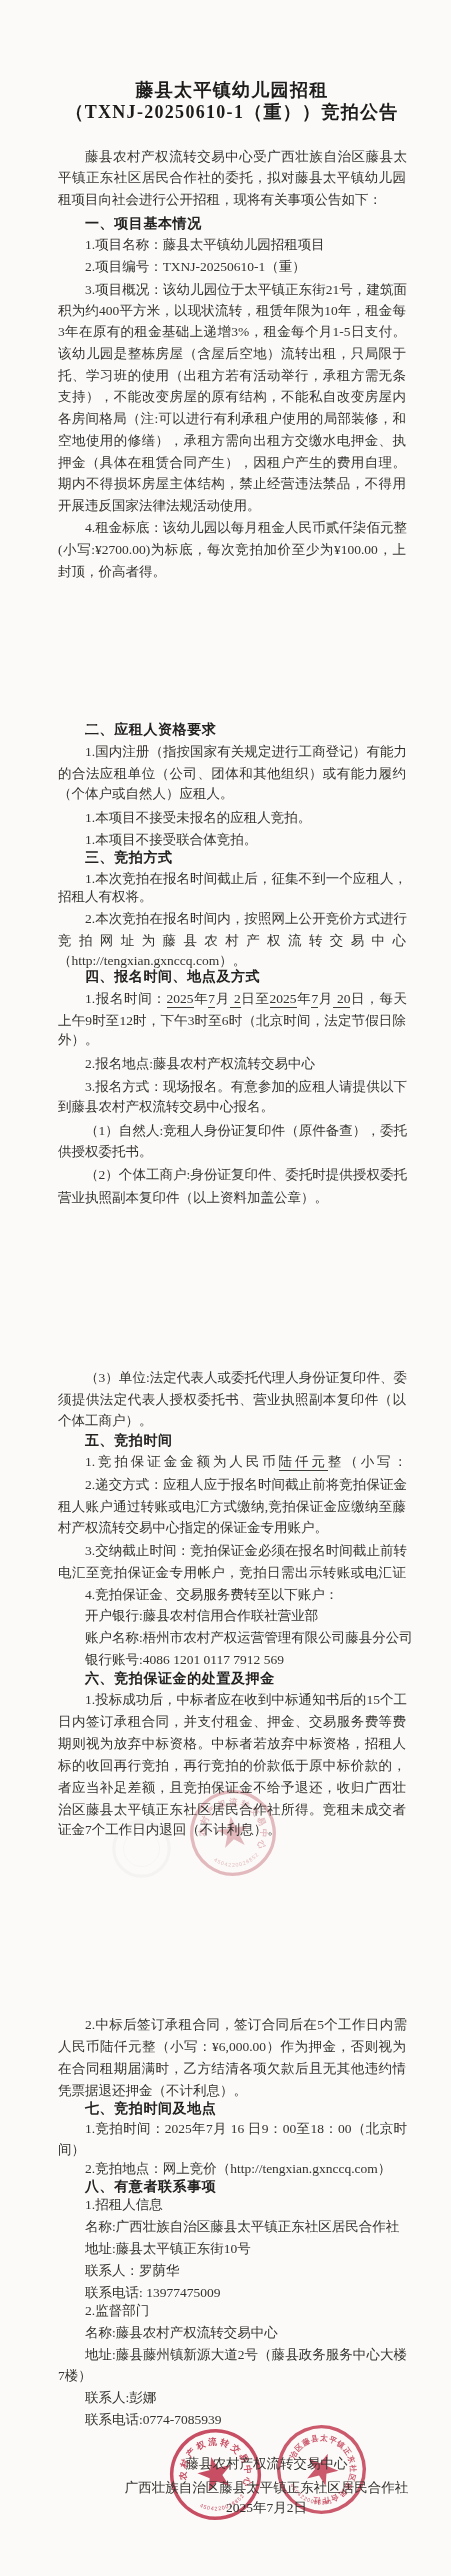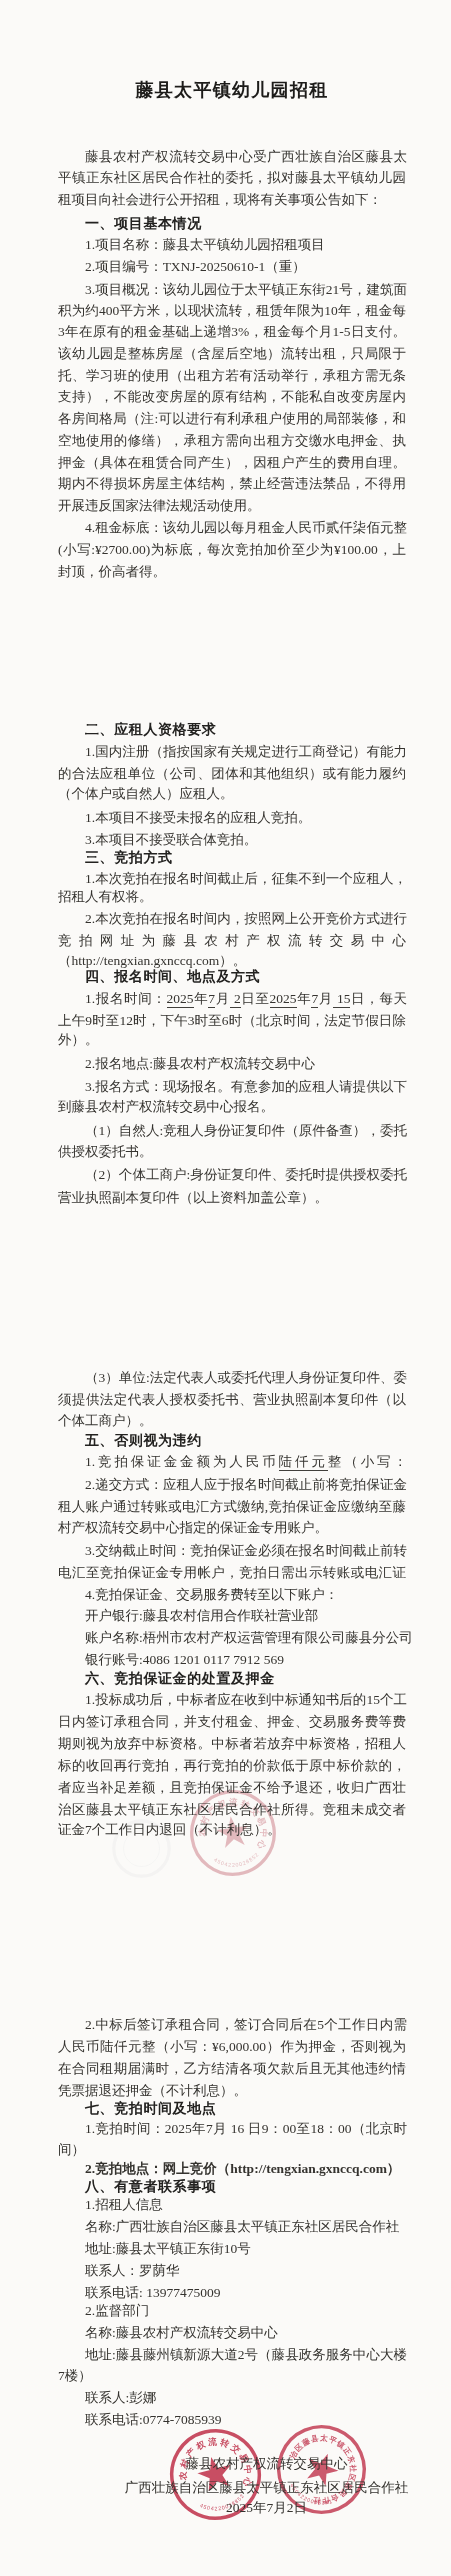--- a/index.html
+++ b/index.html
@@ -54,20 +54,21 @@
   .text-layer{position:absolute;left:0;top:9px;width:100%;height:100%;z-index:2;}
   .seal-below{z-index:1;}
   .seal-above{z-index:3;}
 </style>
 </head>
 <body>
 
 <div class="page">
   <div class="text-layer">
     <div class="title-line" style="top:70px">藤县太平镇幼儿园招租</div>
+    <div class="title-line" style="top:92px">（TXNJ-20250610-1（重））竞拍公告</div>
     <div id="doc-lines">
         <div class="line p j" style="top: 137px;"><span>藤县农村产权流转交易中心受广西壮族自治区藤县太</span></div>
         <div class="line c j" style="top: 158px;"><span>平镇正东社区居民合作社的委托，拟对藤县太平镇幼儿园招</span></div>
         <div class="line c" style="top: 180px;"><span>租项目向社会进行公开招租，现将有关事项公告如下：</span></div>
         <div class="line h" style="top: 203px;"><span>一、项目基本情况</span></div>
         <div class="line p" style="top: 225px;"><span>1.项目名称：藤县太平镇幼儿园招租项目</span></div>
         <div class="line p" style="top: 247px;"><span>2.项目编号：TXNJ-20250610-1（重）</span></div>
         <div class="line p j" style="top: 270px;"><span>3.项目概况：该幼儿园位于太平镇正东街21号，建筑面</span></div>
         <div class="line c j" style="top: 291px;"><span>积为约400平方米，以现状流转，租赁年限为10年，租金每</span></div>
         <div class="line c j" style="top: 312px;"><span>3年在原有的租金基础上递增3%，租金每个月1-5日支付。</span></div>
@@ -80,42 +81,42 @@
         <div class="line c j" style="top: 464px;"><span>期内不得损坏房屋主体结构，禁止经营违法禁品，不得用于</span></div>
         <div class="line c" style="top: 486px;"><span>开展违反国家法律法规活动使用。</span></div>
         <div class="line p j" style="top: 508px;"><span>4.租金标底：该幼儿园以每月租金人民币贰仟柒佰元整</span></div>
         <div class="line c j" style="top: 530px;"><span>(小写:¥2700.00)为标底，每次竞拍加价至少为¥100.00，上不</span></div>
         <div class="line c" style="top: 552px;"><span>封顶，价高者得。</span></div>
         <div class="line h" style="top: 709px;"><span>二、应租人资格要求</span></div>
         <div class="line p j" style="top: 732px;"><span>1.国内注册（指按国家有关规定进行工商登记）有能力履约</span></div>
         <div class="line c j" style="top: 754px;"><span>的合法应租单位（公司、团体和其他组织）或有能力履约的个体</span></div>
         <div class="line c" style="top: 774px;"><span>（个体户或自然人）应租人。</span></div>
         <div class="line p" style="top: 798px;"><span>1.本项目不接受未报名的应租人竞拍。</span></div>
-        <div class="line p" style="top: 820px;"><span>3.本项目不接受联合体竞拍。</span></div>
+        <div class="line p" style="top: 820px;"><span>1.本项目不接受联合体竞拍。</span></div>
         <div class="line h" style="top: 837px;"><span>三、竞拍方式</span></div>
         <div class="line p j" style="top: 859px;"><span>1.本次竞拍在报名时间截止后，征集不到一个应租人，则本</span></div>
         <div class="line c" style="top: 877px;"><span>招租人有权将。</span></div>
         <div class="line p j" style="top: 899px;"><span>2.本次竞拍在报名时间内，按照网上公开竞价方式进行招租，</span></div>
         <div class="line c j" style="top: 921px;"><span>竞拍网址为藤县农村产权流转交易中心</span></div>
         <div class="line c" style="top: 941px;"><span>（http://tengxian.gxnccq.com）。</span></div>
         <div class="line h" style="top: 956px;"><span>四、报名时间、地点及方式</span></div>
-        <div class="line p j" style="top: 979px;"><span>1.报名时间：</span><span class="u">2025</span><span>年</span><span class="u">7</span><span>月</span><span class="u"> 2</span><span>日至</span><span class="u">2025</span><span>年</span><span class="u">7</span><span>月</span><span class="u"> 15</span><span>日，每天</span></div>
+        <div class="line p j" style="top: 979px;"><span>1.报名时间：</span><span class="u">2025</span><span>年</span><span class="u">7</span><span>月</span><span class="u"> 2</span><span>日至</span><span class="u">2025</span><span>年</span><span class="u">7</span><span>月</span><span class="u"> 20</span><span>日，每天</span></div>
         <div class="line c j" style="top: 1001px;"><span>上午9时至12时，下午3时至6时（北京时间，法定节假日除</span></div>
         <div class="line c" style="top: 1020px;"><span>外）。</span></div>
         <div class="line p" style="top: 1044px;"><span>2.报名地点:藤县农村产权流转交易中心</span></div>
         <div class="line p j" style="top: 1067px;"><span>3.报名方式：现场报名。有意参加的应租人请提供以下资料</span></div>
         <div class="line c" style="top: 1087px;"><span>到藤县农村产权流转交易中心报名。</span></div>
         <div class="line p j" style="top: 1111px;"><span>（1）自然人:竞租人身份证复印件（原件备查），委托时提</span></div>
         <div class="line c" style="top: 1132px;"><span>供授权委托书。</span></div>
         <div class="line p j" style="top: 1155px;"><span>（2）个体工商户:身份证复印件、委托时提供授权委托书、</span></div>
         <div class="line c" style="top: 1178px;"><span>营业执照副本复印件（以上资料加盖公章）。</span></div>
         <div class="line p j" style="top: 1358px;"><span>（3）单位:法定代表人或委托代理人身份证复印件、委托时</span></div>
         <div class="line c j" style="top: 1380px;"><span>须提供法定代表人授权委托书、营业执照副本复印件（以上资料</span></div>
         <div class="line c" style="top: 1401px;"><span>个体工商户）。</span></div>
-        <div class="line h" style="top: 1420px;"><span>五、否则视为违约</span></div>
+        <div class="line h" style="top: 1420px;"><span>五、竞拍时间</span></div>
         <div class="line p j" style="top: 1442px;"><span>1.竞拍保证金金额为人民币</span><span class="u">陆仟元</span><span>整（小写：</span></div>
         <div class="line p j" style="top: 1465px;"><span>2.递交方式：应租人应于报名时间截止前将竞拍保证金从应</span></div>
         <div class="line c j" style="top: 1487px;"><span>租人账户通过转账或电汇方式缴纳,竞拍保证金应缴纳至藤县农</span></div>
         <div class="line c" style="top: 1508px;"><span>村产权流转交易中心指定的保证金专用账户。</span></div>
         <div class="line p j" style="top: 1531px;"><span>3.交纳截止时间：竞拍保证金必须在报名时间截止前转账或</span></div>
         <div class="line c j" style="top: 1553px;"><span>电汇至竞拍保证金专用帐户，竞拍日需出示转账或电汇证明。</span></div>
         <div class="line p" style="top: 1575px;"><span>4.竞拍保证金、交易服务费转至以下账户：</span></div>
         <div class="line p" style="top: 1596px;"><span>开户银行:藤县农村信用合作联社营业部</span></div>
         <div class="line p" style="top: 1618px;"><span>账户名称:梧州市农村产权运营管理有限公司藤县分公司</span></div>
         <div class="line p" style="top: 1640px;"><span>银行账号:4086 1201 0117 7912 569</span></div>
@@ -127,21 +128,21 @@
         <div class="line c j" style="top: 1768px;"><span>者应当补足差额，且竞拍保证金不给予退还，收归广西壮族自</span></div>
         <div class="line c j" style="top: 1790px;"><span>治区藤县太平镇正东社区居民合作社所得。竞租未成交者的保</span></div>
         <div class="line c" style="top: 1810px;"><span>证金7个工作日内退回（不计利息）。</span></div>
         <div class="line p j" style="top: 2005px;"><span>2.中标后签订承租合同，签订合同后在5个工作日内需缴纳</span></div>
         <div class="line c j" style="top: 2027px;"><span>人民币陆仟元整（小写：¥6,000.00）作为押金，否则视为违约。</span></div>
         <div class="line c j" style="top: 2049px;"><span>在合同租期届满时，乙方结清各项欠款后且无其他违约情形的，</span></div>
         <div class="line c" style="top: 2071px;"><span>凭票据退还押金（不计利息）。</span></div>
         <div class="line h" style="top: 2088px;"><span>七、竞拍时间及地点</span></div>
         <div class="line p j" style="top: 2109px;"><span>1.竞拍时间：2025年7月 16 日9：00至18：00（北京时</span></div>
         <div class="line c" style="top: 2130px;"><span>间）</span></div>
-        <div class="line p" style="top: 2149px; font-weight: bold;"><span>2.竞拍地点：网上竞价（http://tengxian.gxnccq.com）</span></div>
+        <div class="line p" style="top: 2149px;"><span>2.竞拍地点：网上竞价（http://tengxian.gxnccq.com）</span></div>
         <div class="line h" style="top: 2166px;"><span>八、有意者联系事项</span></div>
         <div class="line p" style="top: 2185px;"><span>1.招租人信息</span></div>
         <div class="line p" style="top: 2207px;"><span>名称:广西壮族自治区藤县太平镇正东社区居民合作社</span></div>
         <div class="line p" style="top: 2229px;"><span>地址:藤县太平镇正东街10号</span></div>
         <div class="line p" style="top: 2251px;"><span>联系人：罗荫华</span></div>
         <div class="line p" style="top: 2273px;"><span>联系电话: 13977475009</span></div>
         <div class="line p" style="top: 2291px; text-align: right;"><span>2.监督部门</span></div>
         <div class="line p" style="top: 2313px;"><span>名称:藤县农村产权流转交易中心</span></div>
         <div class="line p j" style="top: 2335px;"><span>地址:藤县藤州镇新源大道2号（藤县政务服务中心大楼</span></div>
         <div class="line c" style="top: 2356px;"><span>7楼）</span></div>

